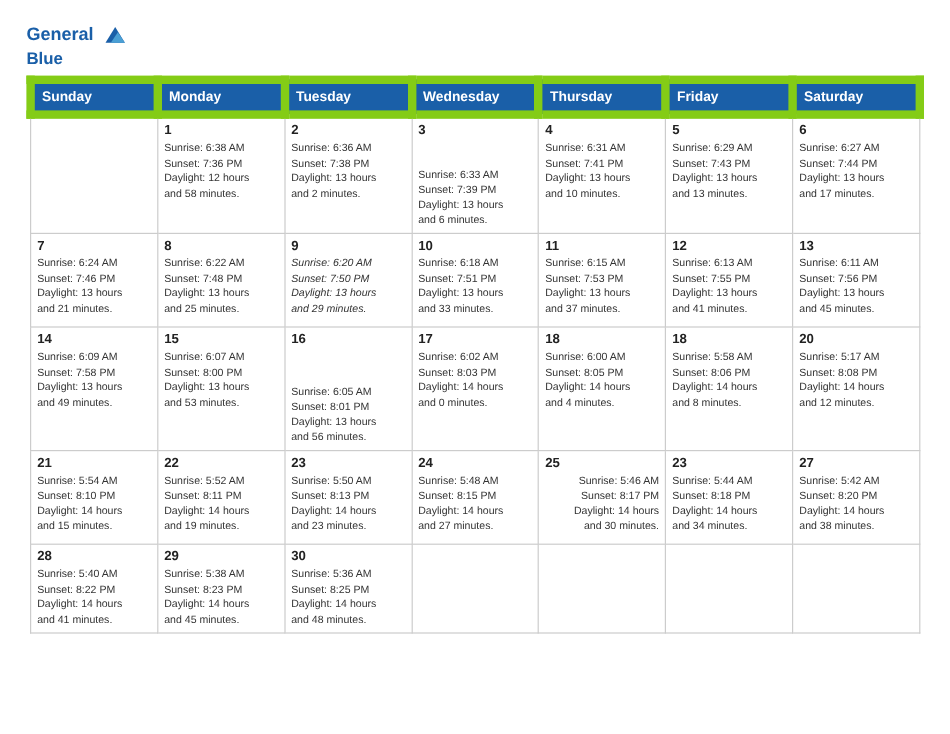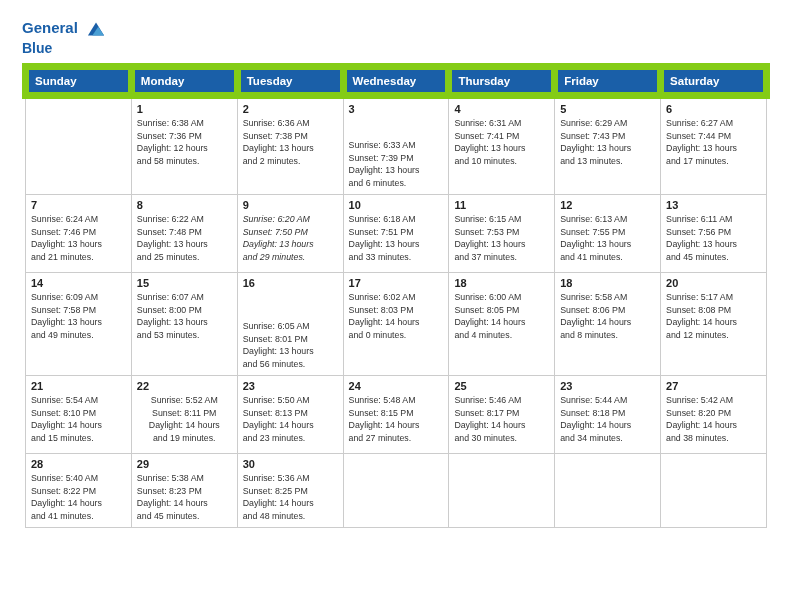--- a/index.html
+++ b/index.html
@@ -281,42 +281,42 @@
         <tr>
           <td>
             <div class="day-number">21</div>
             <div class="day-info" style="white-space: pre-line;">Sunrise: 5:54 AM
 Sunset: 8:10 PM
 Daylight: 14 hours
 and 15 minutes.</div>
           </td>
           <td>
             <div class="day-number">22</div>
-            <div class="day-info" style="white-space: pre-line; text-align: center;">Sunrise: 5:52 AM
+            <div class="day-info" style="white-space: pre-line;">Sunrise: 5:52 AM
 Sunset: 8:11 PM
 Daylight: 14 hours
 and 19 minutes.</div>
           </td>
           <td>
             <div class="day-number">23</div>
             <div class="day-info" style="white-space: pre-line;">Sunrise: 5:50 AM
 Sunset: 8:13 PM
 Daylight: 14 hours
 and 23 minutes.</div>
           </td>
           <td>
             <div class="day-number">24</div>
             <div class="day-info" style="white-space: pre-line;">Sunrise: 5:48 AM
 Sunset: 8:15 PM
 Daylight: 14 hours
 and 27 minutes.</div>
           </td>
           <td>
             <div class="day-number">25</div>
-            <div class="day-info" style="white-space: pre-line;">Sunrise: 5:46 AM
+            <div class="day-info" style="white-space: pre-line; text-align: right;">Sunrise: 5:46 AM
 Sunset: 8:17 PM
 Daylight: 14 hours
 and 30 minutes.</div>
           </td>
           <td>
             <div class="day-number">23</div>
             <div class="day-info" style="white-space: pre-line;">Sunrise: 5:44 AM
 Sunset: 8:18 PM
 Daylight: 14 hours
 and 34 minutes.</div>

